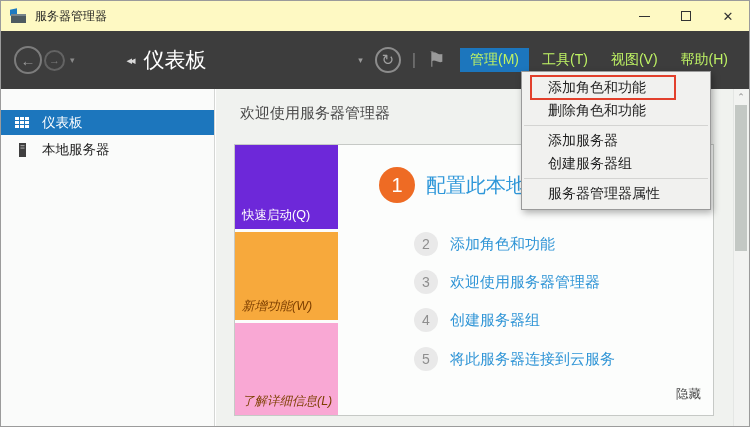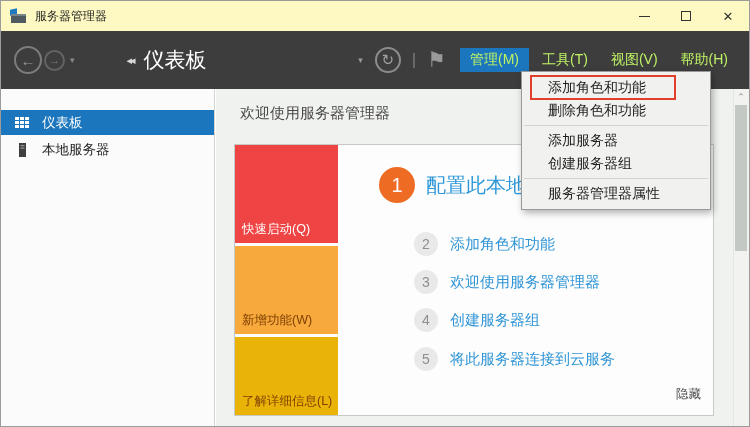--- a/index.html
+++ b/index.html
@@ -48,25 +48,25 @@
   .main{position:absolute;top:88px;left:215px;right:0;bottom:0;background:#f0f2ef;}
   .main-heading{position:absolute;left:24px;top:15px;font-size:15px;color:#4a4a4a;}
   .scrollbar{position:absolute;top:0;right:1px;bottom:0;width:15px;background:#f2f3f1;border-left:1px solid #e4e6e4;}
   .scroll-up{height:16px;display:flex;align-items:center;justify-content:center;font-size:9px;color:#8a8a8a;}
   .scroll-thumb{position:absolute;top:16px;left:1px;right:1px;height:146px;background:#c3c8c4;}
 
   .welcome-box{position:absolute;left:18px;top:55px;width:480px;height:272px;background:#fcfdfc;border:1px solid #c6c9c6;}
   .tile-col{position:absolute;left:0;top:0;width:103px;height:100%;display:flex;flex-direction:column;}
   .tile{position:relative;cursor:default;}
   .tile-label{position:absolute;left:7px;bottom:5px;font-size:12.5px;}
-  .tile1{height:98px;background:#ef4444;}
+  .tile1{height:84px;background:#6d28d9;}
   .tile1 .tile-label{color:#ffffff;}
   .tile2{height:88px;background:#f7a93c;margin-top:3px;}
-  .tile3{flex:1;background:#eab308;margin-top:3px;}
-  .tile2 .tile-label,.tile3 .tile-label{color:#7d3f00;}
+  .tile3{flex:1;background:#f9a8d4;margin-top:3px;}
+  .tile2 .tile-label,.tile3 .tile-label{color:#7d3f00;font-style:italic;}
 
   .step{position:absolute;display:flex;align-items:center;cursor:default;}
   .step-circle{border-radius:50%;display:flex;align-items:center;justify-content:center;flex:0 0 auto;}
   .step1{left:144px;top:22px;}
   .step1 .step-circle{width:36px;height:36px;background:#ee6b24;color:#fff;font-size:20px;}
   .step1 .step-label{margin-left:11px;font-size:20px;color:#2e97d9;white-space:nowrap;}
   .step-n .step-circle{width:24px;height:24px;background:#e9e9e9;color:#8e8e8e;font-size:14px;}
   .step-n .step-label{margin-left:12px;font-size:15px;color:#3095d6;white-space:nowrap;}
   .step2{left:179px;top:87px;}
   .step3{left:179px;top:125px;}

